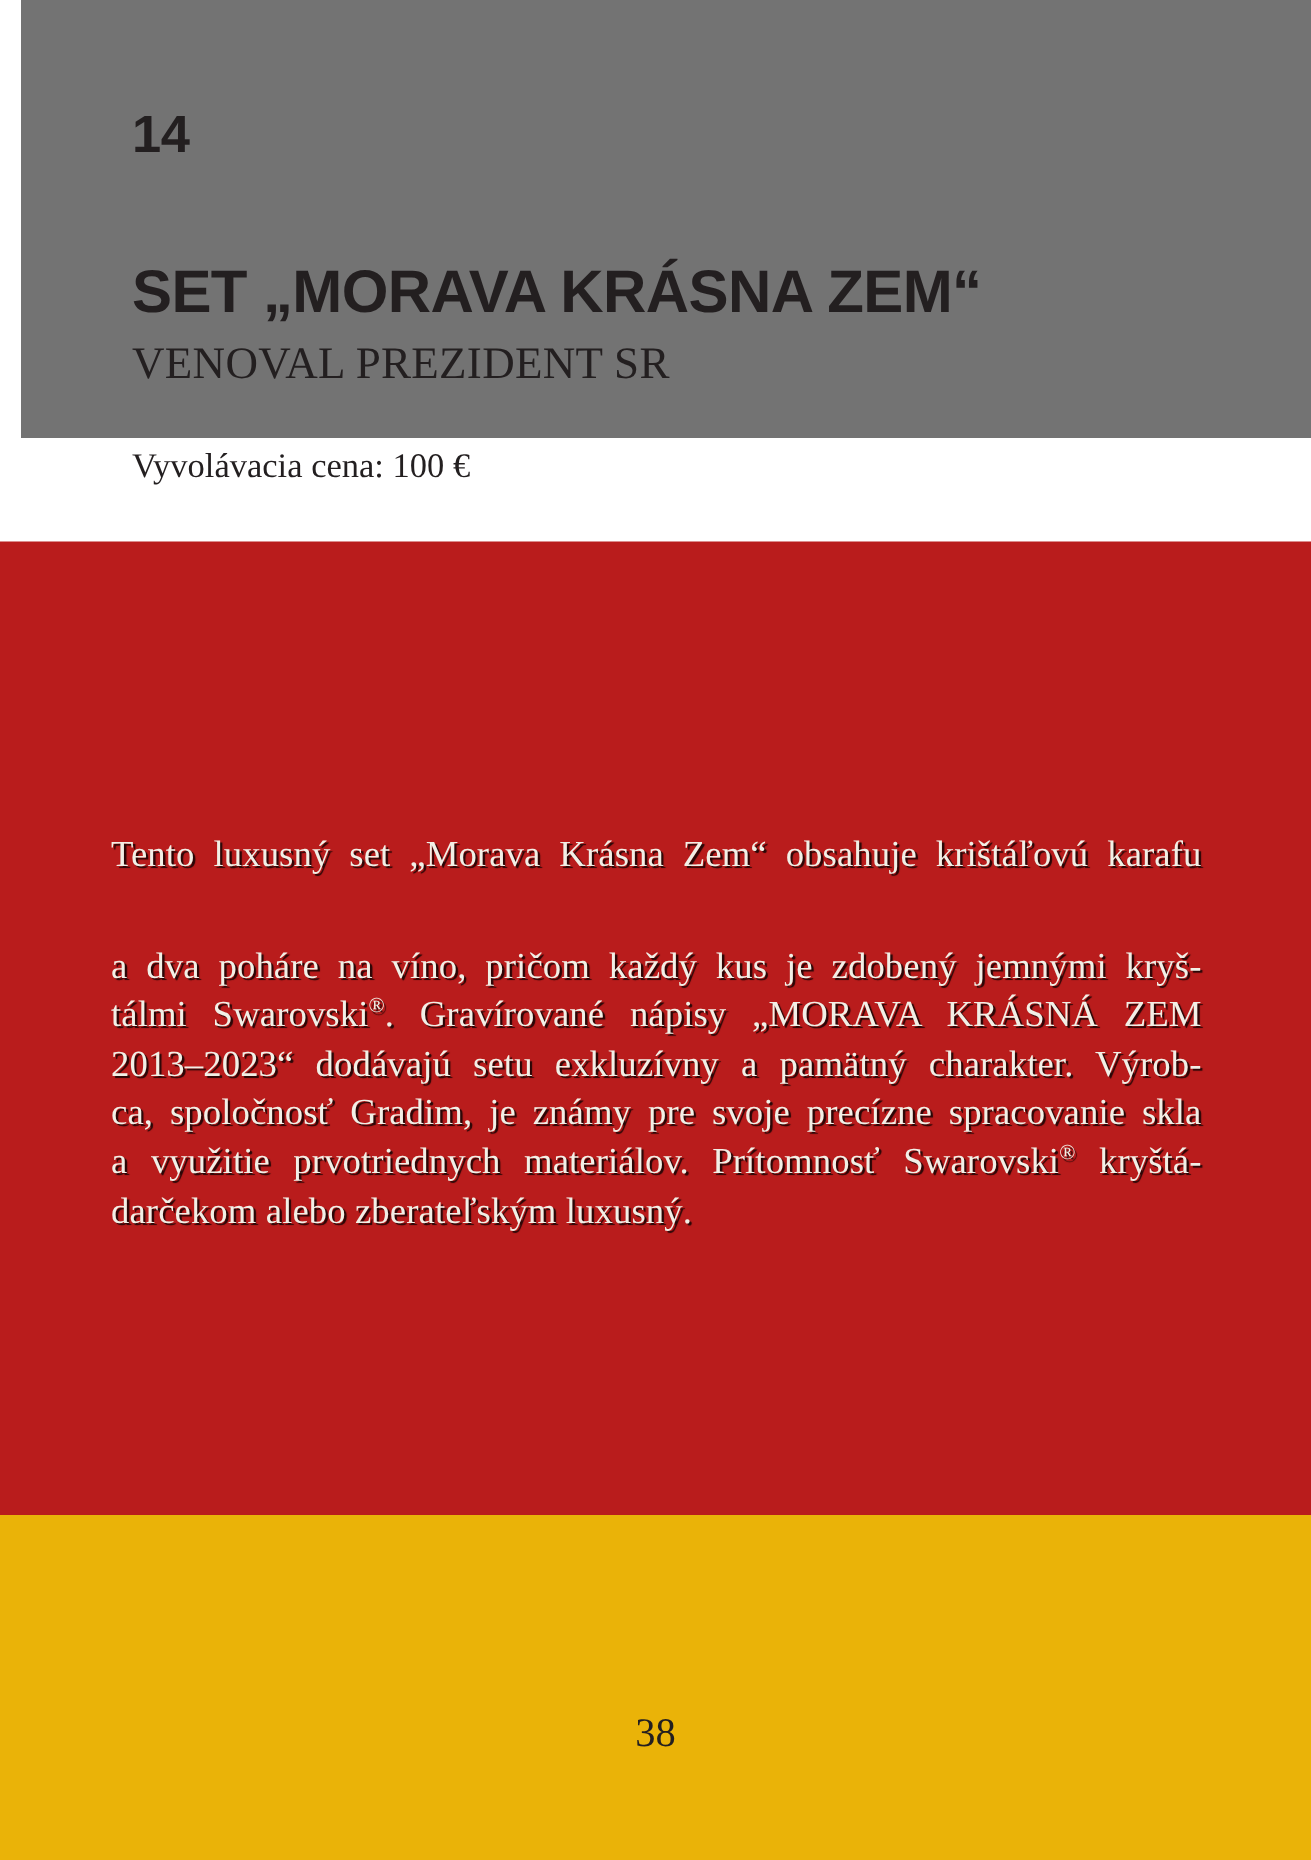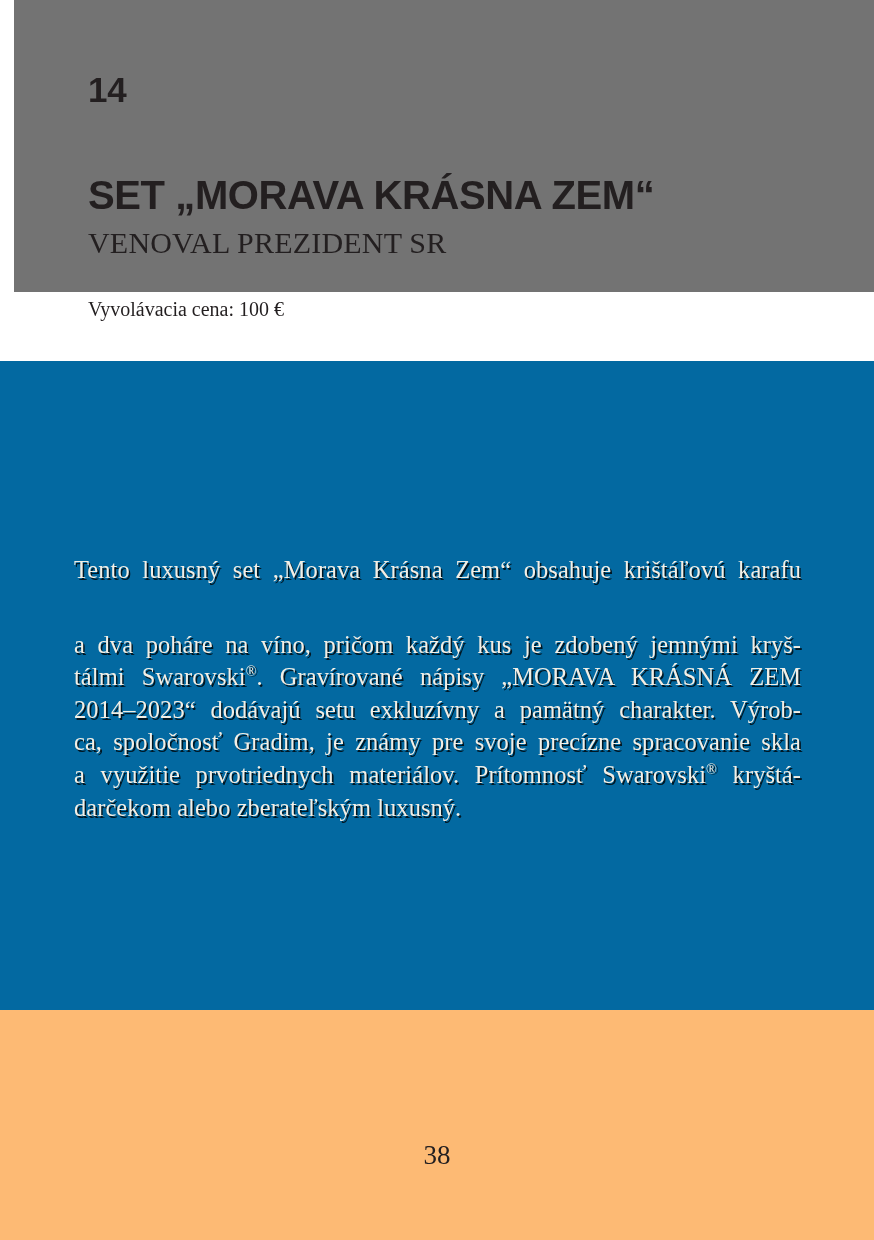--- a/index.html
+++ b/index.html
@@ -70,34 +70,34 @@
     letter-spacing: 0.2px;
     white-space: nowrap;
   }
 
   .lot-price {
     position: absolute;
     left: 74px;
     top: 298px;
     font-family: "Liberation Serif", serif;
     font-weight: normal;
-    font-size: 20px;
+    font-size: 23px;
     line-height: 1.1;
     color: #231f20;
     white-space: nowrap;
   }
 
   
   .navy-panel {
     position: absolute;
     left: 0;
     top: 361px;
     width: 874px;
     height: 649px;
-    background: #0369a1;
+    background: #b91c1c;
     overflow: hidden;
   }
 
   .description-text {
     position: absolute;
     left: 74px;
     top: 193px;
     width: 727px;
     font-family: "Liberation Serif", serif;
     font-size: 24.5px;
@@ -116,21 +116,21 @@
     line-height: 0;
   }
 
   
   .footer {
     position: absolute;
     left: 0;
     top: 1010px;
     width: 874px;
     height: 230px;
-    background: #fdba74;
+    background: #eab308;
   }
 
   .page-number {
     position: absolute;
     left: 0;
     top: 130px;
     width: 874px;
     text-align: center;
     font-family: "Liberation Serif", serif;
     font-size: 27px;
@@ -150,21 +150,21 @@
     <div class="lot-subtitle">VENOVAL PREZIDENT SR</div>
 
     <div class="lot-price">Vyvolávacia cena: 100 €</div>
   </div>
 
   <div class="navy-panel">
     <div class="description-text">
         <div style="text-align: justify; text-align-last: justify;">Tento luxusný set „Morava Krásna Zem“ obsahuje krištáľovú karafu</div>
         <div style="text-align: justify; text-align-last: justify; margin-top: 42px;">a dva poháre na víno, pričom každý kus je zdobený jemnými kryš-</div>
         <div style="text-align: justify; text-align-last: justify;">tálmi Swarovski<sup>®</sup>. Gravírované nápisy „MORAVA KRÁSNÁ ZEM</div>
-        <div style="text-align: justify; text-align-last: justify;">2014–2023“ dodávajú setu exkluzívny a pamätný charakter. Výrob-</div>
+        <div style="text-align: justify; text-align-last: justify;">2013–2023“ dodávajú setu exkluzívny a pamätný charakter. Výrob-</div>
         <div style="text-align: justify; text-align-last: justify;">ca, spoločnosť Gradim, je známy pre svoje precízne spracovanie skla</div>
         <div style="text-align: justify; text-align-last: justify;">a využitie prvotriednych materiálov. Prítomnosť Swarovski<sup>®</sup> kryštá-</div>
         <div style="text-align: left; text-align-last: left;">darčekom alebo zberateľským luxusný.</div>
       </div>
   </div>
 
   <div class="footer">
     <div class="page-number">38</div>
   </div>
 

